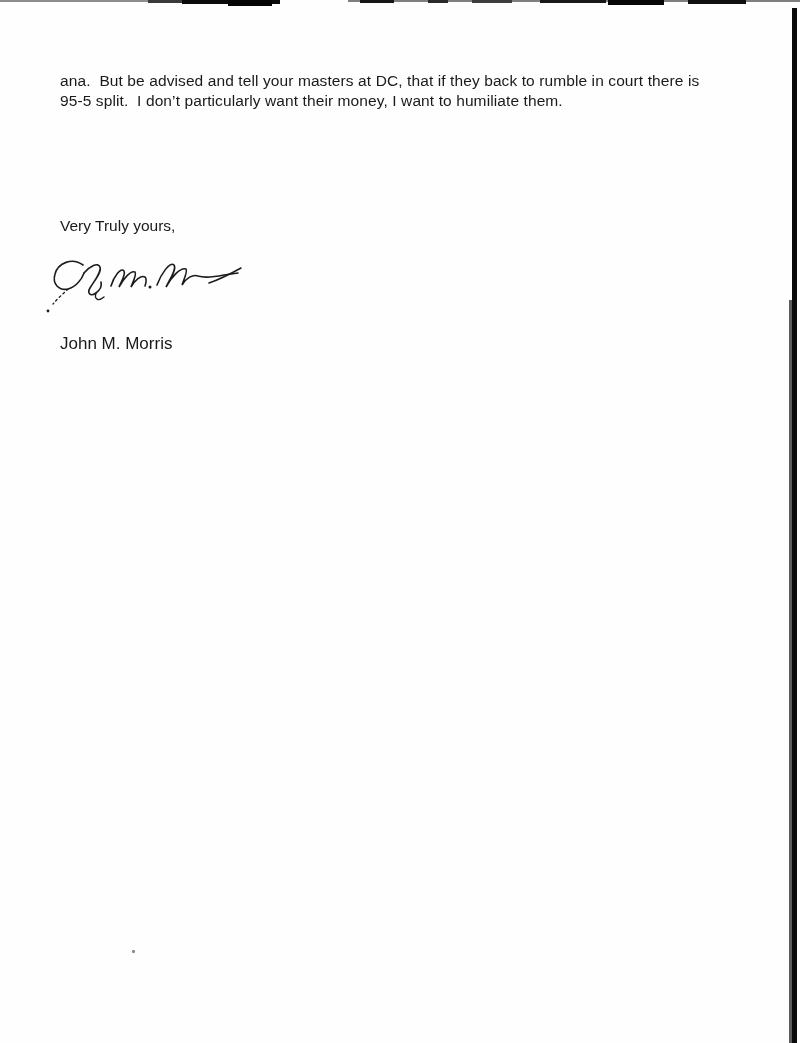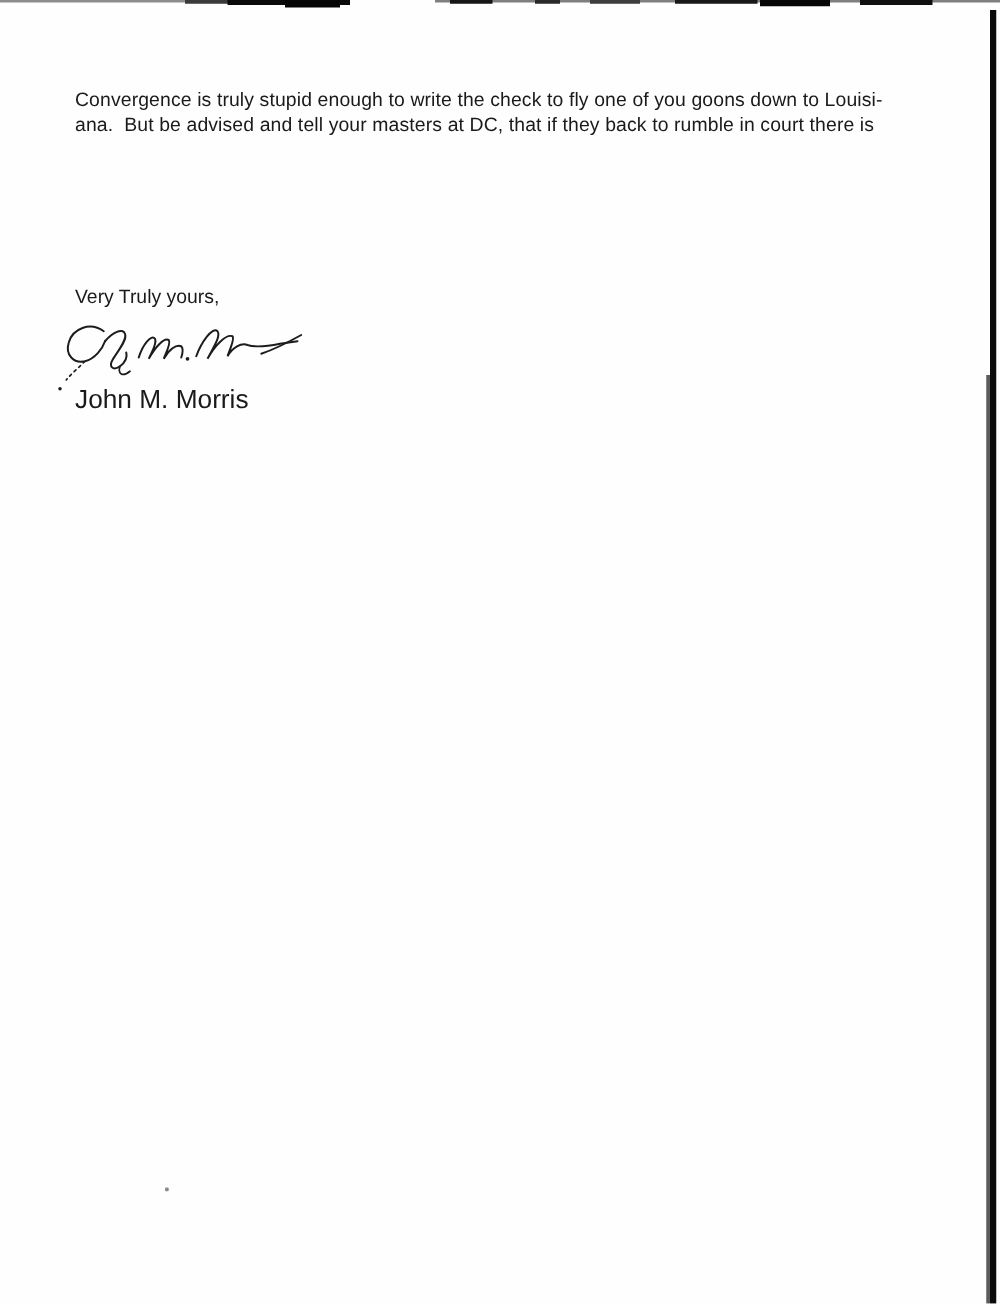--- a/index.html
+++ b/index.html
@@ -43,34 +43,33 @@
     letter-spacing: 0.1px;
   }
   .body-line { white-space: pre; }
   .closing {
     position: absolute;
     left: 60px;
     top: 216px;
     font-size: 15.5px;
     line-height: 20px;
     white-space: pre;
-    margin-top: 12px;
   }
   .sig-wrap {
     position: absolute;
     left: 44px;
     top: 248px;
     width: 200px;
     height: 72px;
   }
   .sender-name {
     position: absolute;
     left: 60px;
-    top: 310px;
-    font-size: 21px;
+    top: 334px;
+    font-size: 17px;
     line-height: 20px;
     white-space: pre;
   }
 </style>
 </head>
 <body>
 
 <div id="page">
 
   <div class="artifact bar-topleft-gray"></div>
@@ -82,22 +81,22 @@
   <div class="artifact seg-b"></div>
   <div class="artifact seg-c"></div>
   <div class="artifact seg-d"></div>
   <div class="artifact seg-e"></div>
   <div class="artifact seg-f"></div>
   <div class="artifact bar-rightedge"></div>
   <div class="artifact bar-rightedge-gray"></div>
   <div class="artifact speck"></div>
 
   <div class="body-text">
-    <div class="body-line">Convergence is truly stupid enough to write the check to fly one of you goons down to Louisi-</div>
     <div class="body-line">ana.  But be advised and tell your masters at DC, that if they back to rumble in court there is</div>
+    <div class="body-line">95-5 split.  I don’t particularly want their money, I want to humiliate them.</div>
   </div>
 
   <div class="closing">Very Truly yours,</div>
 
   <div class="sig-wrap">
     <svg width="200" height="72" viewBox="0 0 200 72" fill="none" xmlns="http://www.w3.org/2000/svg">
 
       <path d="M39,17 C28,9 14,15 11,26 C8,36 15,43 24,41 C32,39 38,31 40,25" stroke="#1c1c1c" stroke-width="1.6" stroke-linecap="round"></path>
 
       <path d="M24,41 C19,46 13,51 9,56" stroke="#1c1c1c" stroke-width="1.3" stroke-dasharray="2 3" stroke-linecap="round"></path>

